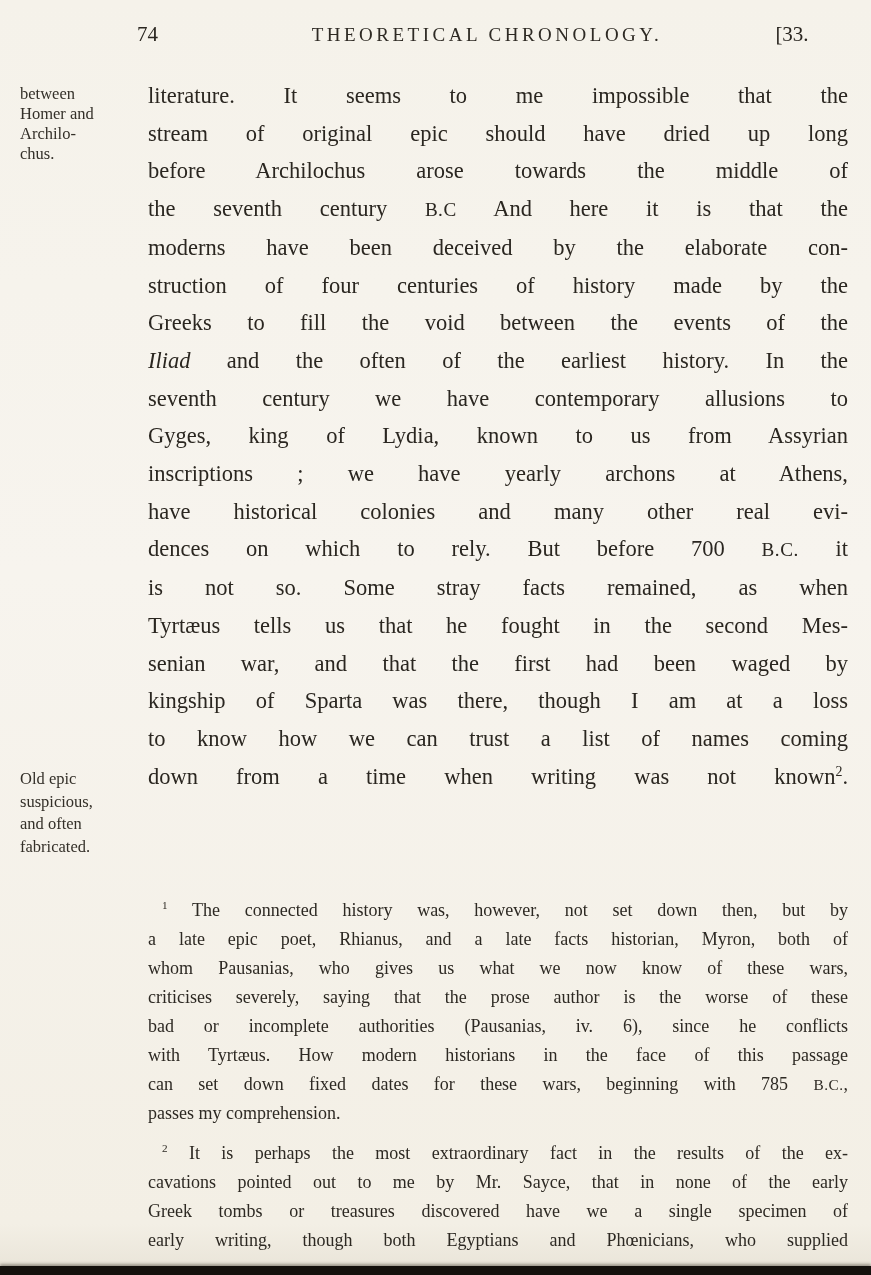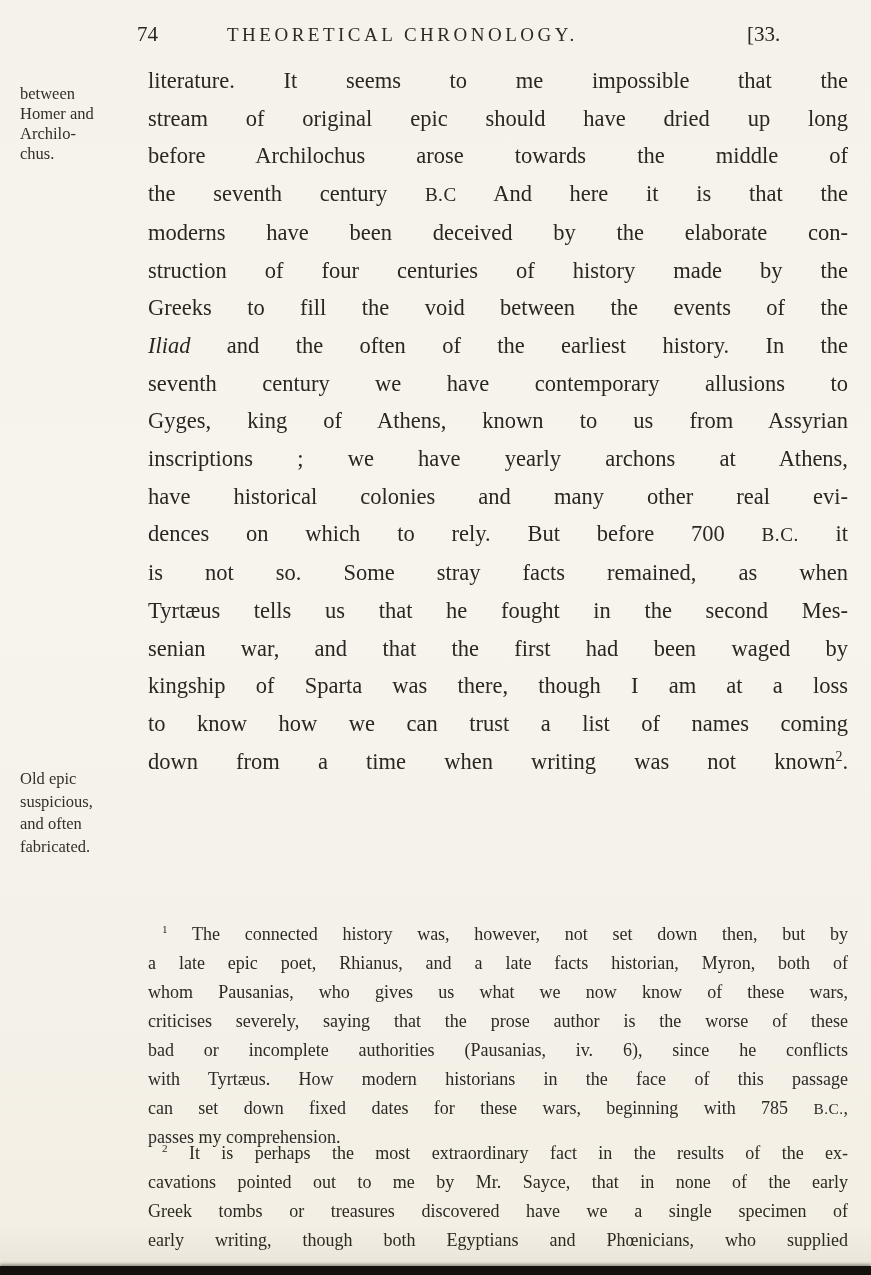--- a/index.html
+++ b/index.html
@@ -3,29 +3,29 @@
 <meta charset="utf-8">
 <style>
   html,body{margin:0;padding:0;background:#d8d4cb;}
   .page{
     position:relative;width:871px;height:1275px;overflow:hidden;
     background:linear-gradient(180deg,#f5f2ea 0%,#f7f4ee 45%,#f3efe5 96%,#e8e3d7 100%);
     font-family:"Liberation Serif","DejaVu Serif",serif;color:#2a2620;
   }
   .header{position:absolute;left:137px;top:22px;width:700px;display:flex;align-items:baseline;}
   .pageno{width:90px;font-size:21px;text-align:left;}
-  .title{flex:1;font-size:19px;letter-spacing:3.5px;color:#2e2a24;}
-  .bracket{width:90px;text-align:left;font-size:21px;}
+  .title{flex:1;text-align:center;font-size:19px;letter-spacing:3.5px;color:#2e2a24;}
+  .bracket{width:90px;text-align:center;font-size:21px;}
   .margin-note{position:absolute;left:20px;width:124px;font-size:16.5px;line-height:20px;color:#332f28;}
   .note1{top:84px;}
   .note2{top:768px;line-height:22.5px;}
-  .bodytext{position:absolute;left:148px;top:62px;width:700px;font-size:22.5px;line-height:37.7px;}
+  .bodytext{position:absolute;left:148px;top:77px;width:700px;font-size:22.5px;line-height:37.7px;}
   .tline{text-align:justify;text-align-last:justify;white-space:normal;}
   .fnotes{position:absolute;left:148px;width:700px;font-size:18px;line-height:29px;color:#2d2923;}
-  .fn1{top:896px;margin-top:24px;}
+  .fn1{top:896px;}
   .fn2{top:1139px;}
   .fline{text-align:justify;text-align-last:justify;}
   .fline.nojust{text-align-last:left;}
   .fline.indent{text-indent:14px;}
   .sup{font-size:0.62em;vertical-align:super;line-height:0;}
   .it{font-style:italic;}
   .sc{font-size:0.85em;letter-spacing:0.5px;}
   .bottom-band{position:absolute;left:0;bottom:0;width:100%;height:9px;background:#14110d;box-shadow:0 -2px 3px rgba(60,55,45,.45);}
 </style>
 </head>
@@ -55,21 +55,21 @@
   <div class="bodytext">
       <div class="tline"><span>literature.  It seems to me impossible that the</span></div>
       <div class="tline"><span>stream of original epic should have dried up long</span></div>
       <div class="tline"><span>before Archilochus arose towards the middle of</span></div>
       <div class="tline"><span>the seventh century </span><span class="sc">B.C</span><span>   And here it is that the</span></div>
       <div class="tline"><span>moderns have been deceived by the elaborate con-</span></div>
       <div class="tline"><span>struction of four centuries of history made by the</span></div>
       <div class="tline"><span>Greeks to fill the void between the events of the</span></div>
       <div class="tline"><span class="it">Iliad</span><span> and the often of the earliest history.  In the</span></div>
       <div class="tline"><span>seventh century we have contemporary allusions to</span></div>
-      <div class="tline"><span>Gyges, king of Athens, known to us from Assyrian</span></div>
+      <div class="tline"><span>Gyges, king of Lydia, known to us from Assyrian</span></div>
       <div class="tline"><span>inscriptions ; we have yearly archons at Athens,</span></div>
       <div class="tline"><span>have historical colonies and many other real evi-</span></div>
       <div class="tline"><span>dences on which to rely.  But before 700 </span><span class="sc">B.C.</span><span> it</span></div>
       <div class="tline"><span>is not so.  Some stray facts remained, as when</span></div>
       <div class="tline"><span>Tyrtæus tells us that he fought in the second Mes-</span></div>
       <div class="tline"><span>senian war, and that the first had been waged by</span></div>
       <div class="tline"><span>kingship of Sparta was there, though I am at a loss</span></div>
       <div class="tline"><span>to know how we can trust a list of names coming</span></div>
       <div class="tline"><span>down from a time when writing was not known</span><span class="sup">2</span><span>.</span></div>
     </div>

